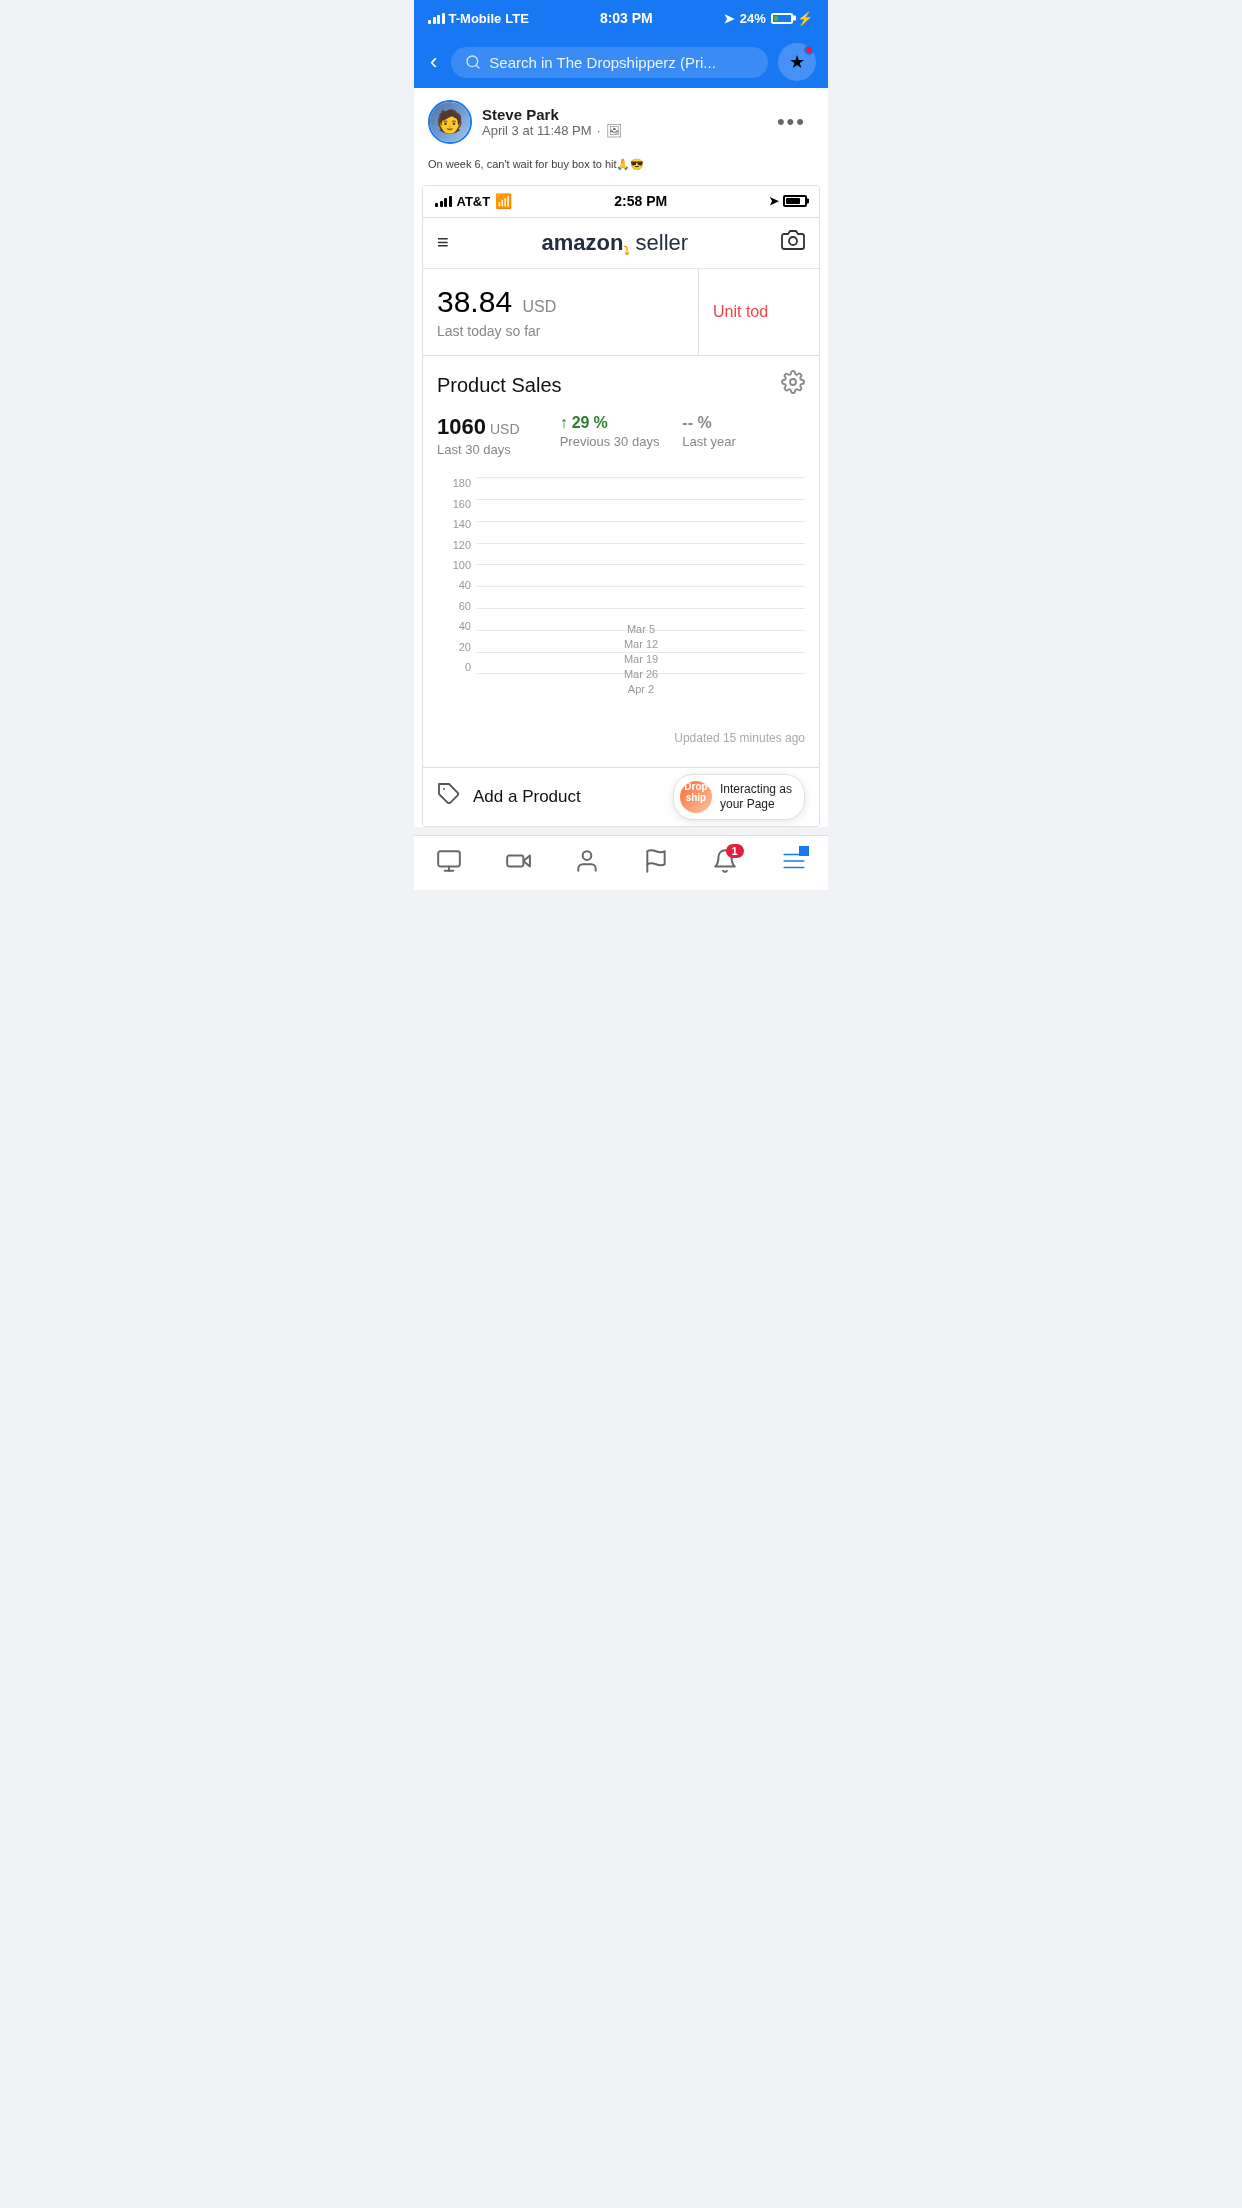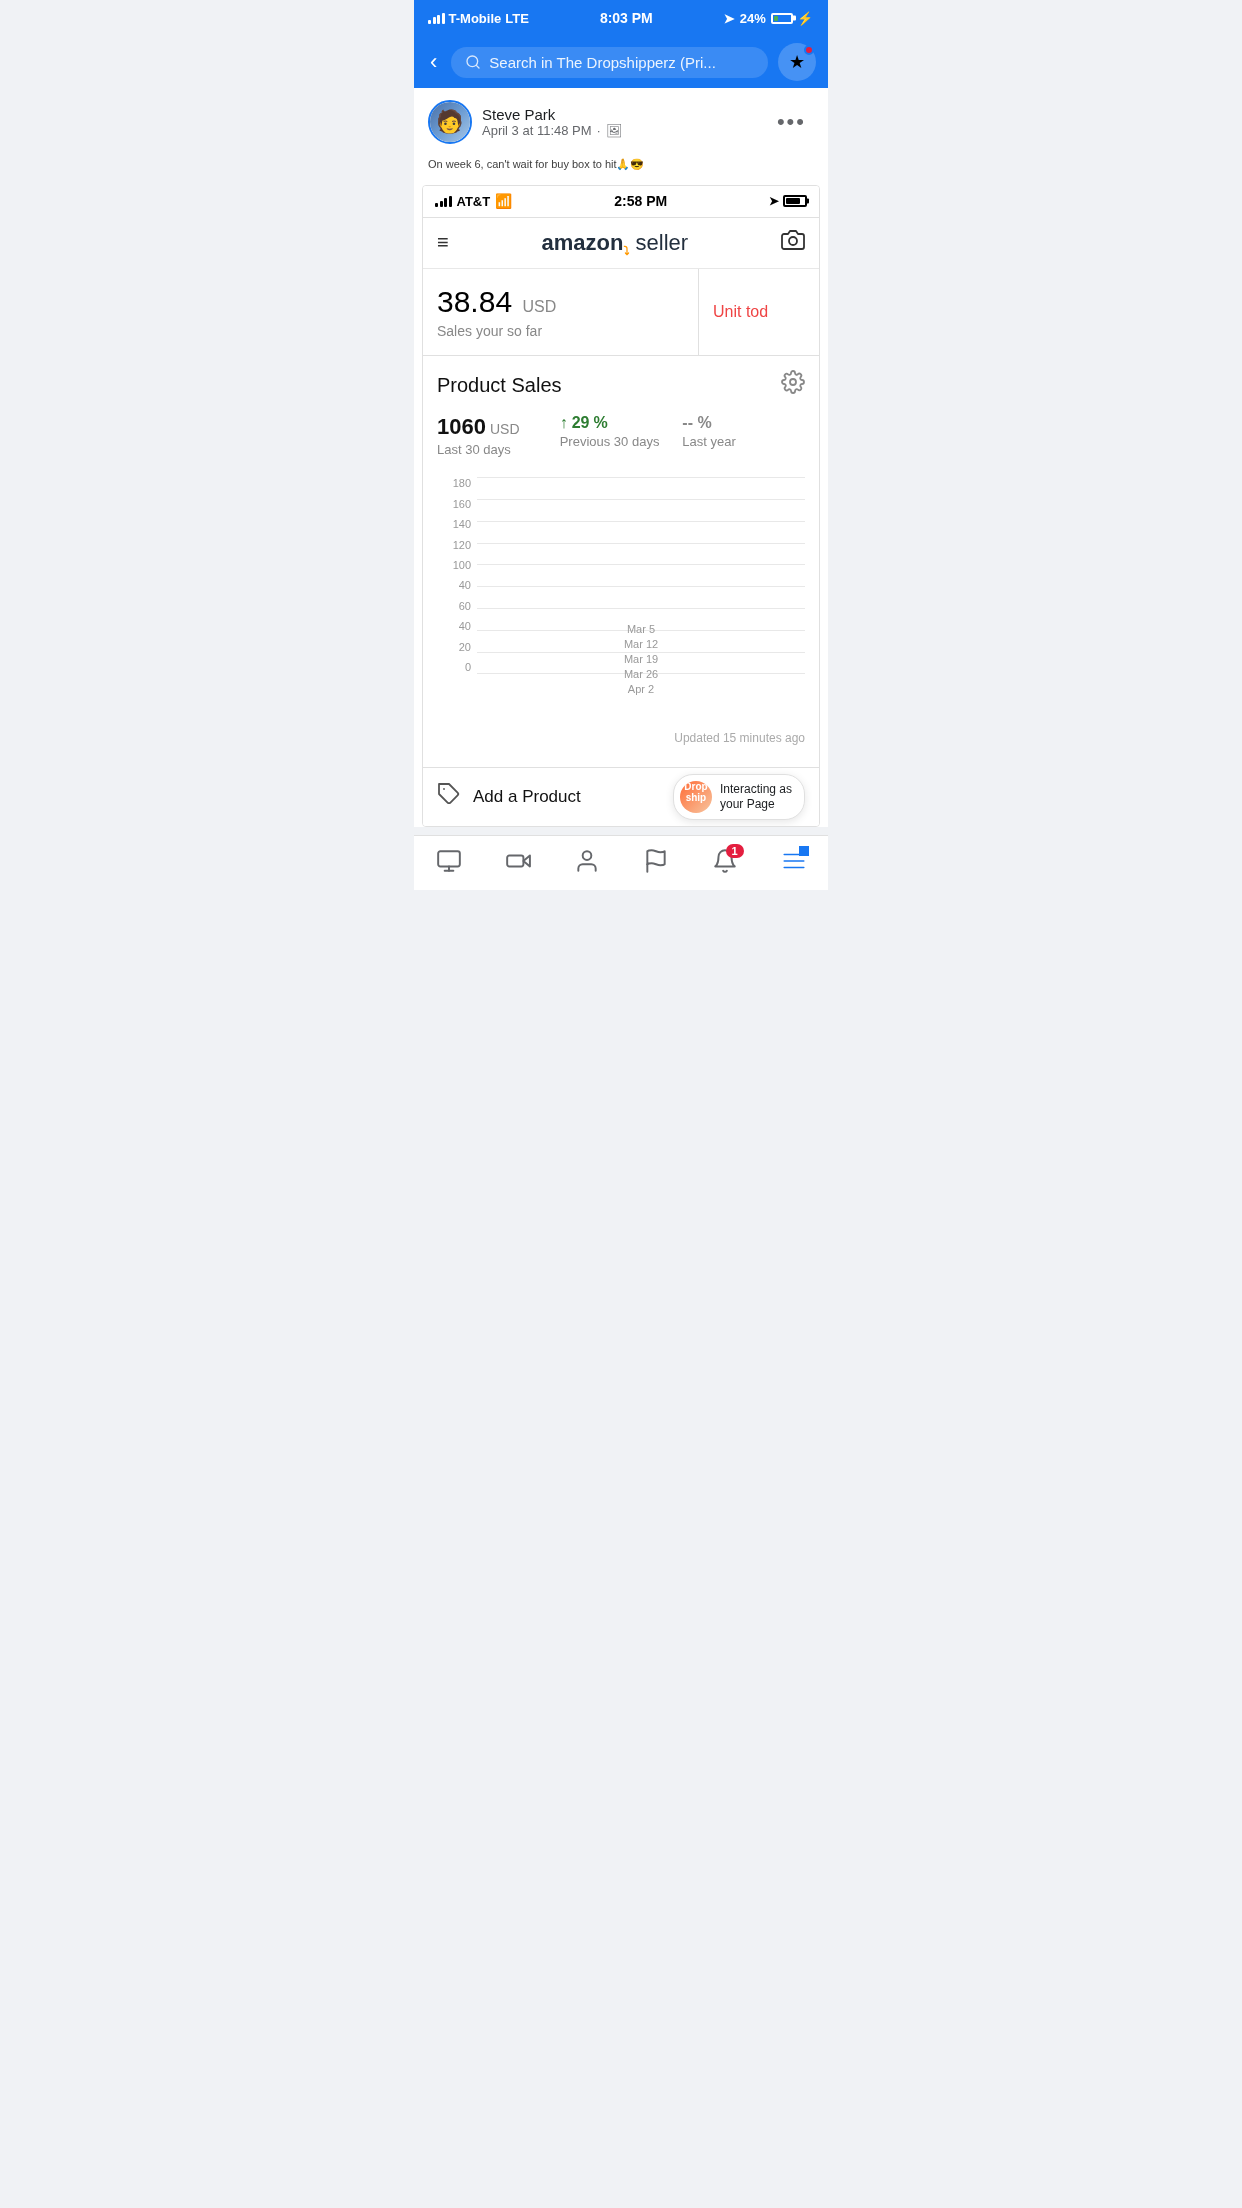--- a/index.html
+++ b/index.html
@@ -107,21 +107,21 @@
       background: #ccc;
       flex-shrink: 0;
       display: flex; align-items: center; justify-content: center;
     }
     .avatar-img {
       width: 100%; height: 100%;
       background: linear-gradient(135deg, #4a6fa5 0%, #6b9bd2 50%, #a8c8e8 100%);
       display: flex; align-items: center; justify-content: center;
       font-size: 18px; color: white; font-weight: bold;
     }
-    .author-name { font-size: 15px; font-weight: 400; color: #1c1e21; }
+    .author-name { font-size: 15px; font-weight: 700; color: #1c1e21; }
     .post-meta { font-size: 13px; color: #65676b; display: flex; align-items: center; gap: 5px; }
     .post-options {
       color: #65676b; font-size: 22px; cursor: pointer; padding: 4px 8px;
       letter-spacing: 2px;
     }
     .post-caption {
       padding: 4px 14px 12px;
       font-size: 11px;
       color: #404040;
       line-height: 1.5;
@@ -506,21 +506,21 @@
         </svg>
       </span>
     </div>
 
     <div class="sales-cards-row">
       <div class="sales-card">
         <div>
           <span style="font-size:30px;font-weight:300;">38.84</span>
           <span style="font-size:16px;color:#888;margin-left:6px;">USD</span>
         </div>
-        <div class="sales-label">Sales your so far</div>
+        <div class="sales-label">Last today so far</div>
       </div>
       <div class="sales-card-truncated">
         <div class="unit-tod-label">Unit tod</div>
       </div>
     </div>
 
     <div class="product-sales-section">
       <div class="product-sales-header">
         <span class="product-sales-title">Product Sales</span>
         <span class="gear-icon">

